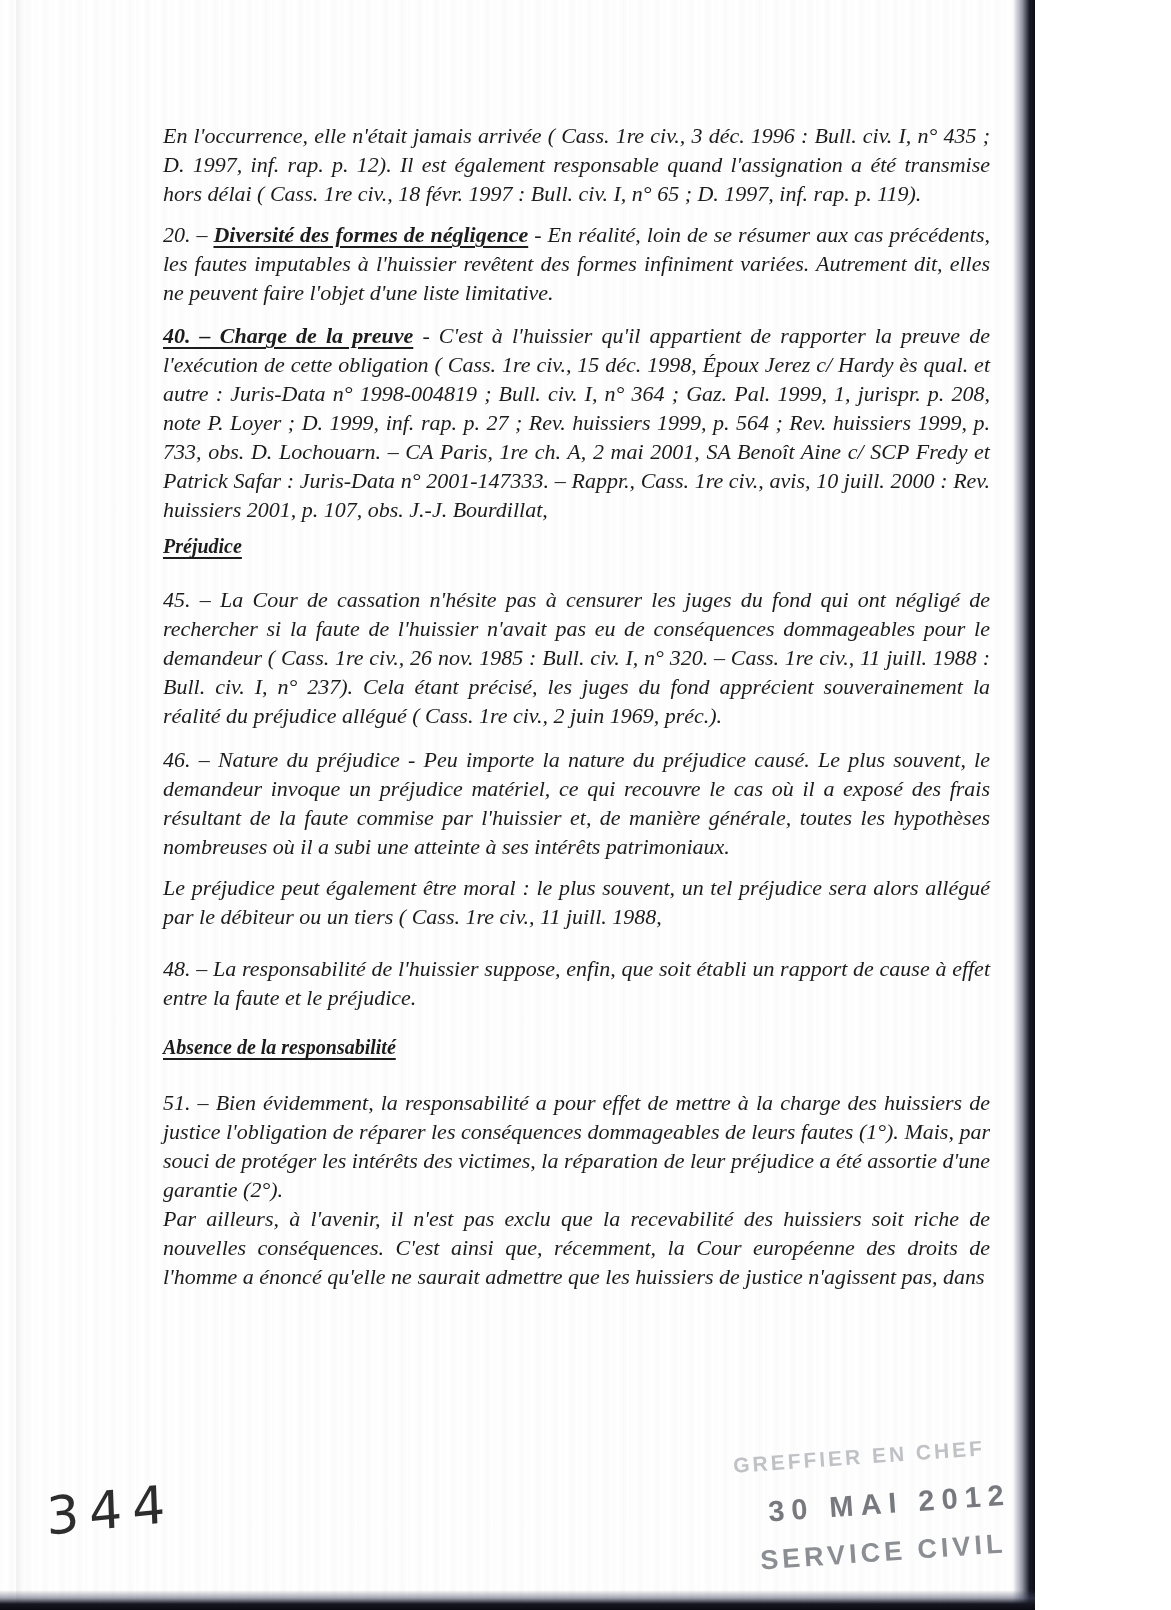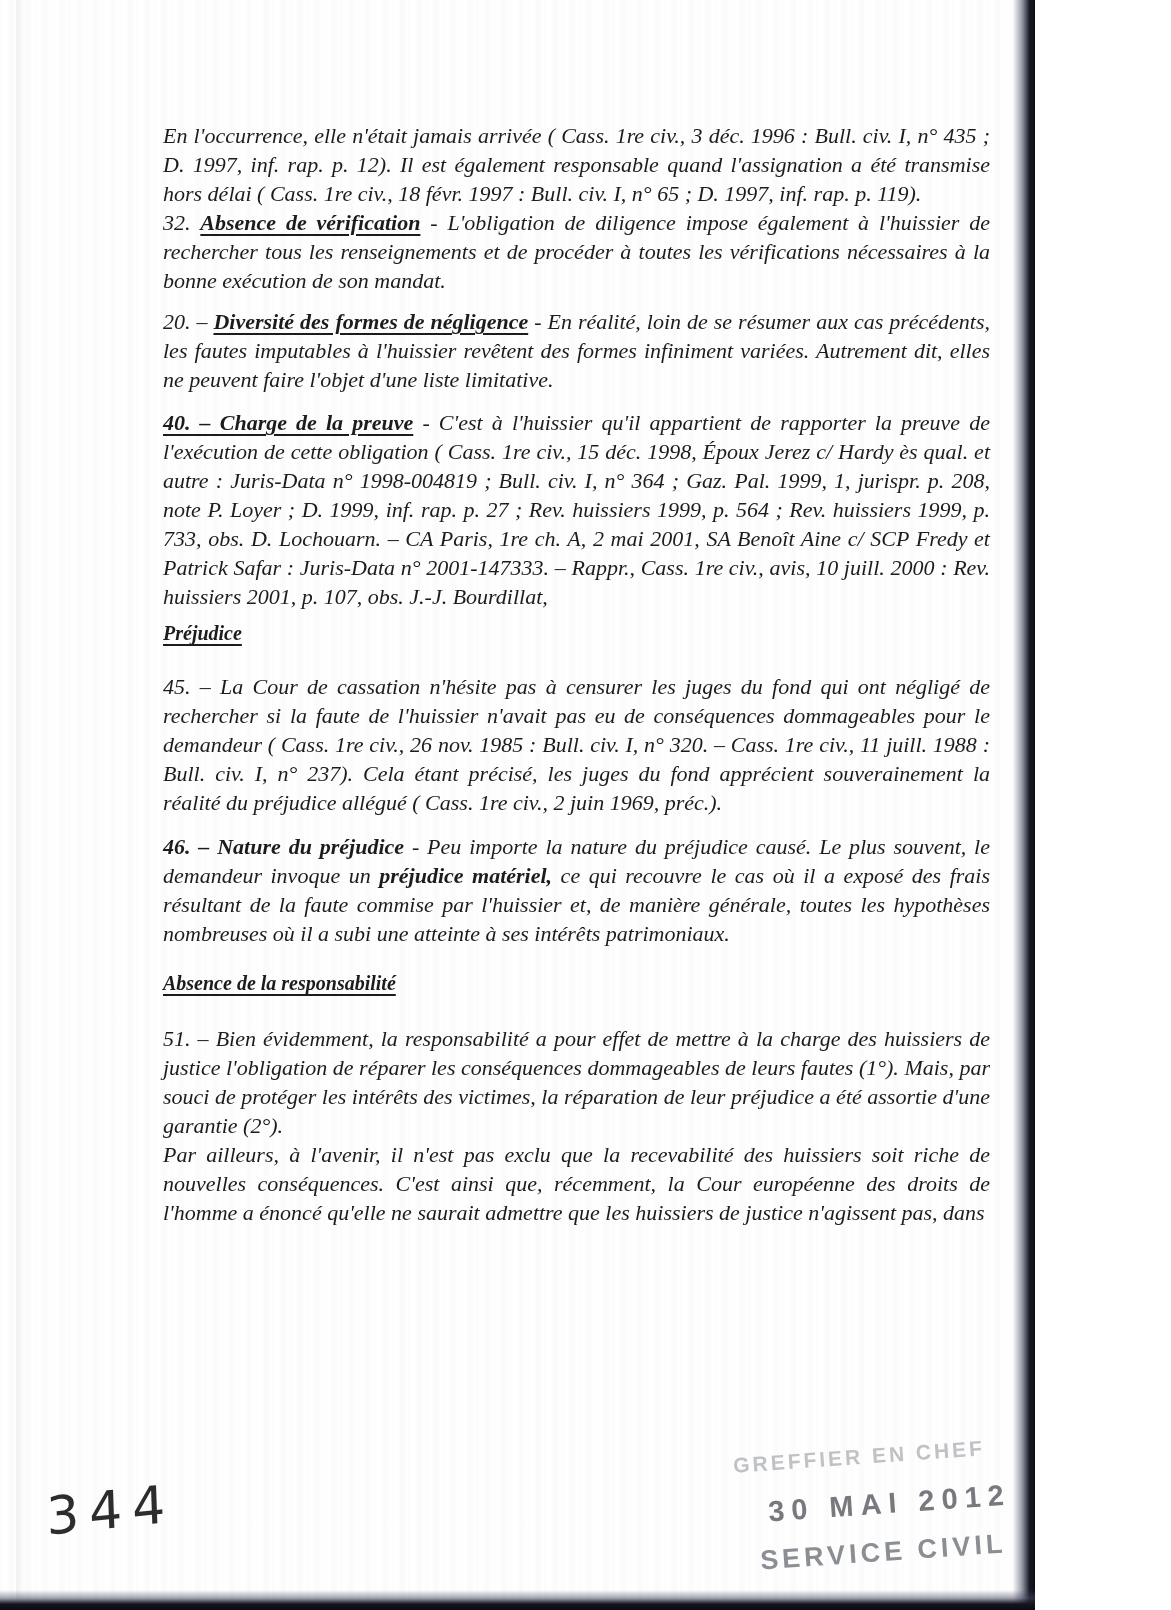--- a/index.html
+++ b/index.html
@@ -38,21 +38,21 @@
     left: 163px;
     top: 121px;
     width: 827px;
     font-style: italic;
     font-size: 22px;
     line-height: 29px;
     color: #1c1c1c;
     text-align: justify;
   }
   .doc p { margin: 0; }
-  .b  { font-weight: bold; }
+  .b  { font-weight: normal; }
   .bu { font-weight: bold; text-decoration: underline; text-underline-offset: 4px; text-decoration-thickness: 2px; }
   .sec-heading {
     display: inline-block;
     font-weight: bold;
     font-size: 20px;
     text-decoration: underline;
     text-underline-offset: 4px;
     text-decoration-thickness: 2px;
   }
   .mt7  { margin-top: 7px  !important; }
@@ -104,35 +104,36 @@
 </style>
 </head>
 <body>
 
 <div class="scan-page">
 
   <div class="doc">
 
     <p><span>En l'occurrence, elle n'était jamais arrivée ( Cass. 1re civ., 3 déc. 1996 : Bull. civ. I, n° 435 ; D. 1997, inf. rap. p. 12). Il est également responsable quand l'assignation a été transmise hors délai ( Cass. 1re civ., 18 févr. 1997 : Bull. civ. I, n° 65 ; D. 1997, inf. rap. p. 119).</span></p>
 
-    <p><span>32. </span><span class="bu">Absence de vérification</span><span> - L'obligation de diligence impose également à l'huissier de rechercher tous les renseignements et de procéder à toutes les vérifications nécessaires à la bonne exécution de son mandat.</span></p>
 
     <p class="mt12"><span>20. – </span><span class="bu">Diversité des formes de négligence</span><span> - En réalité, loin de se résumer aux cas précédents, les fautes imputables à l'huissier revêtent des formes infiniment variées. Autrement dit, elles ne peuvent faire l'objet d'une liste limitative.</span></p>
 
 
     <p class="mt14"><span class="bu">40. – Charge de la preuve</span><span> - C'est à l'huissier qu'il appartient de rapporter la preuve de l'exécution de cette obligation ( Cass. 1re civ., 15 déc. 1998, Époux Jerez c/ Hardy ès qual. et autre :  Juris-Data n° 1998-004819 ; Bull. civ. I, n° 364 ; Gaz. Pal. 1999, 1, jurispr. p. 208, note P. Loyer ; D. 1999, inf. rap. p. 27 ; Rev. huissiers 1999, p. 564 ; Rev. huissiers 1999, p. 733, obs. D. Lochouarn. –  CA Paris, 1re ch. A, 2 mai 2001, SA Benoît Aine c/ SCP Fredy et Patrick Safar :  Juris-Data n° 2001-147333. – Rappr.,  Cass. 1re civ., avis, 10 juill. 2000 : Rev. huissiers 2001, p. 107, obs. J.-J. Bourdillat,</span></p>
 
     <p class="mt7"><span class="sec-heading">Préjudice</span></p>
 
     <p class="mt24"><span>45. – La Cour de cassation n'hésite pas à censurer les juges du fond qui ont négligé de rechercher si la faute de l'huissier n'avait pas eu de conséquences dommageables pour le demandeur ( Cass. 1re civ., 26 nov. 1985 : Bull. civ. I, n° 320. – Cass. 1re civ., 11 juill. 1988 : Bull. civ. I, n° 237). Cela étant précisé, les juges du fond apprécient souverainement la réalité du préjudice allégué ( Cass. 1re civ., 2 juin 1969, préc.).</span></p>
 
     <p class="mt15"><span class="b">46. – Nature du préjudice</span><span> - Peu importe la nature du préjudice causé. Le plus souvent, le demandeur invoque un </span><span class="b">préjudice matériel,</span><span> ce qui recouvre le cas où il a exposé des frais résultant de la faute commise par l'huissier et, de manière générale, toutes les hypothèses nombreuses où il a subi une atteinte à ses intérêts patrimoniaux.</span></p>
 
+    <p class="mt12"><span class="b">Le préjudice peut également être moral</span><span> : le plus souvent, un tel préjudice sera alors allégué par le débiteur ou un tiers ( Cass. 1re civ., 11 juill. 1988,</span></p>
 
 
+    <p class="mt23"><span>48. – La responsabilité de l'huissier suppose, enfin, que soit établi un rapport de cause à effet entre la faute et le préjudice.</span></p>
 
     <p class="mt20"><span class="sec-heading">Absence de la responsabilité</span></p>
 
     <p class="mt26"><span>51. – Bien évidemment, la responsabilité a pour effet de mettre à la charge des huissiers de justice l'obligation de réparer les conséquences dommageables de leurs fautes (1°). Mais, par souci de protéger les intérêts des victimes, la réparation de leur préjudice a été assortie d'une garantie (2°).</span></p>
 
     <p><span>Par ailleurs, à l'avenir, il n'est pas exclu que la recevabilité des huissiers soit riche de nouvelles conséquences. C'est ainsi que, récemment, la Cour européenne des droits de l'homme a énoncé qu'elle ne saurait admettre que les huissiers de justice n'agissent pas, dans</span></p>
 
   </div>
 
   <div class="stamp-title">GREFFIER EN CHEF</div>

